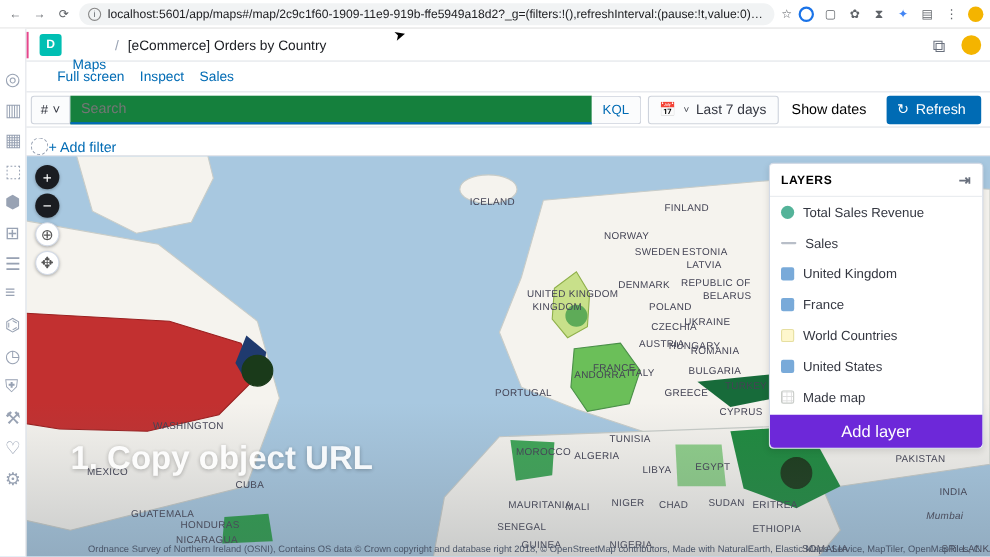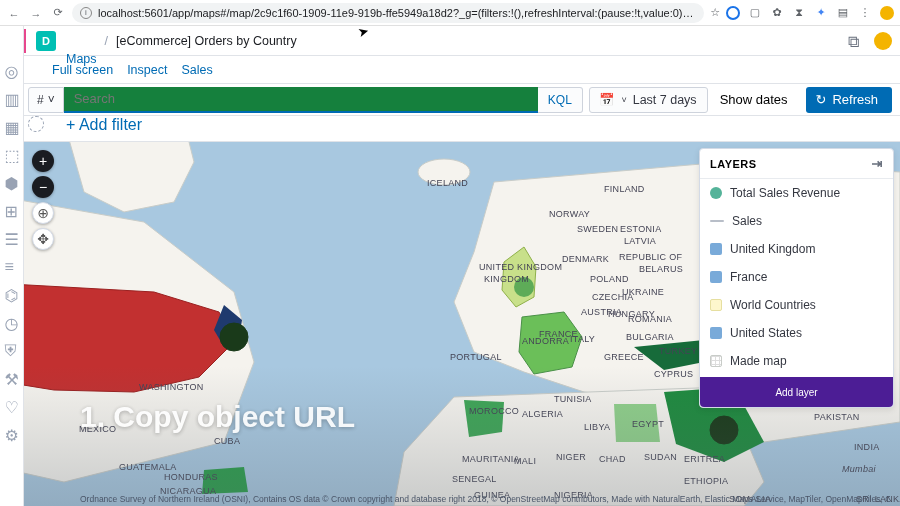--- a/index.html
+++ b/index.html
@@ -36,21 +36,21 @@
 
 .search-row { height: 32px; display: flex; align-items: center; padding: 4px 8px 4px 28px; gap: 0; border-bottom: 1px solid #e0e3e8; }
 .hash-btn { height: 26px; padding: 0 8px; display: flex; align-items: center; gap: 4px; border: 1px solid #ced3dc; border-radius: 3px 0 0 3px; font-size: 12px; color: #343741; background: #fbfcfd; }
 .search-input { flex: 1; height: 26px; border: none; border-bottom: 2px solid #006bb4; padding: 0 10px; font-size: 13px; outline: none; background: #15803d; }
 .kql { height: 26px; padding: 0 10px; display: flex; align-items: center; font-size: 12px; color: #006bb4; border: 1px solid #ced3dc; border-left: none; border-radius: 0 3px 3px 0; background: #fbfcfd; }
 .date-btn { height: 26px; padding: 0 10px; display: flex; align-items: center; gap: 6px; font-size: 12.5px; color: #343741; margin-left: 6px; border: 1px solid #ced3dc; border-radius: 3px; background: #fbfcfd; }
 .show-dates { height: 26px; padding: 0 12px; display: flex; align-items: center; color: #000000; font-size: 13px; margin-left: auto; }
 .refresh-btn { height: 26px; padding: 0 14px 0 10px; display: flex; align-items: center; gap: 6px; background: #006bb4; color: #fff; font-size: 13px; border-radius: 3px; margin-left: 6px; }
 
 
-.filter-row { height: 26px; display: flex; align-items: flex-start; padding: 0 0 0 28px; gap: 22px; border-bottom: 1px solid #e0e3e8; font-size: 16px; }
+.filter-row { height: 26px; display: flex; align-items: flex-end; padding: 0 0 0 28px; gap: 0; border-bottom: 1px solid #e0e3e8; font-size: 13px; }
 .filter-ic { width: 16px; height: 16px; border: 1.5px dashed #98a2b3; border-radius: 50%; }
 .add-filter { color: #006bb4; }
 
 
 .left-nav { position: absolute; left: 0; top: 26px; bottom: 0; width: 24px; background: #fff; border-right: 1px solid #e0e3e8; display: flex; flex-direction: column; align-items: center; padding-top: 36px; gap: 14px; z-index: 5; }
 .left-nav .nav-ic { width: 14px; height: 14px; color: #98a2b3; }
 
 
 .map-area { position: absolute; left: 24px; right: 0; top: 142px; bottom: 0; background: #a8c8e0; overflow: hidden; }
 .map-svg { width: 100%; height: 100%; }
@@ -62,24 +62,24 @@
 .zoom-btn.light { background: #fff; color: #555; border: 1px solid #d3dae6; }
 
 
 .layers { position: absolute; top: 6px; right: 6px; width: 195px; background: #fff; border: 1px solid #d3dae6; border-radius: 4px; box-shadow: 0 2px 6px rgba(0,0,0,.1); z-index: 10; font-size: 12px; }
 .layers-hdr { padding: 7px 10px; font-weight: 700; font-size: 11px; letter-spacing: 0.5px; display: flex; justify-content: space-between; align-items: center; border-bottom: 1px solid #e8ebef; }
 .layers-hdr .collapse-ic { color: #69707d; font-size: 13px; }
 .layer-item { padding: 7px 10px; display: flex; align-items: center; gap: 8px; color: #343741; cursor: move; }
 .layer-swatch { width: 12px; height: 12px; border-radius: 2px; flex-shrink: 0; }
 .sw-circle { border-radius: 50%; }
 .sw-line { height: 2px; width: 14px; }
-.add-layer-btn { background: #4c1d95; color: #fff; height: 30px; display: flex; align-items: center; justify-content: center; font-size: 10px; border-radius: 0 0 4px 4px; margin-top: 2px; }
-
-
-.overlay-caption { position: absolute; left: 80px; top: 400px; color: #fff; font-size: 30px; font-weight: 700; text-shadow: 0 1px 4px rgba(0,0,0,.3); z-index: 8; opacity: .9; }
+.add-layer-btn { background: #6d28d9; color: #fff; height: 30px; display: flex; align-items: center; justify-content: center; font-size: 15px; border-radius: 0 0 4px 4px; margin-top: 2px; }
+
+
+.overlay-caption { position: absolute; left: 64px; top: 400px; color: #fff; font-size: 30px; font-weight: 700; text-shadow: 0 1px 4px rgba(0,0,0,.3); z-index: 8; opacity: .9; }
 .bottom-fade { position: absolute; left: 24px; right: 0; bottom: 0; height: 140px; background: linear-gradient(to bottom, rgba(100,110,120,0) 0%, rgba(90,100,110,.28) 100%); z-index: 6; pointer-events:none;}
 
 
 .attrib { position: absolute; bottom: 2px; left: 80px; right: 10px; font-size: 8.5px; color: #4a5568; z-index: 9; white-space: nowrap; overflow: hidden; }
 
 
 .cursor-ptr { position: absolute; left: 358px; top: 24px; font-size: 13px; color: #000; z-index: 100; transform: rotate(-15deg); }
 
 
 .marker { fill: #1a3a1a; stroke: #1a3a1a; }

